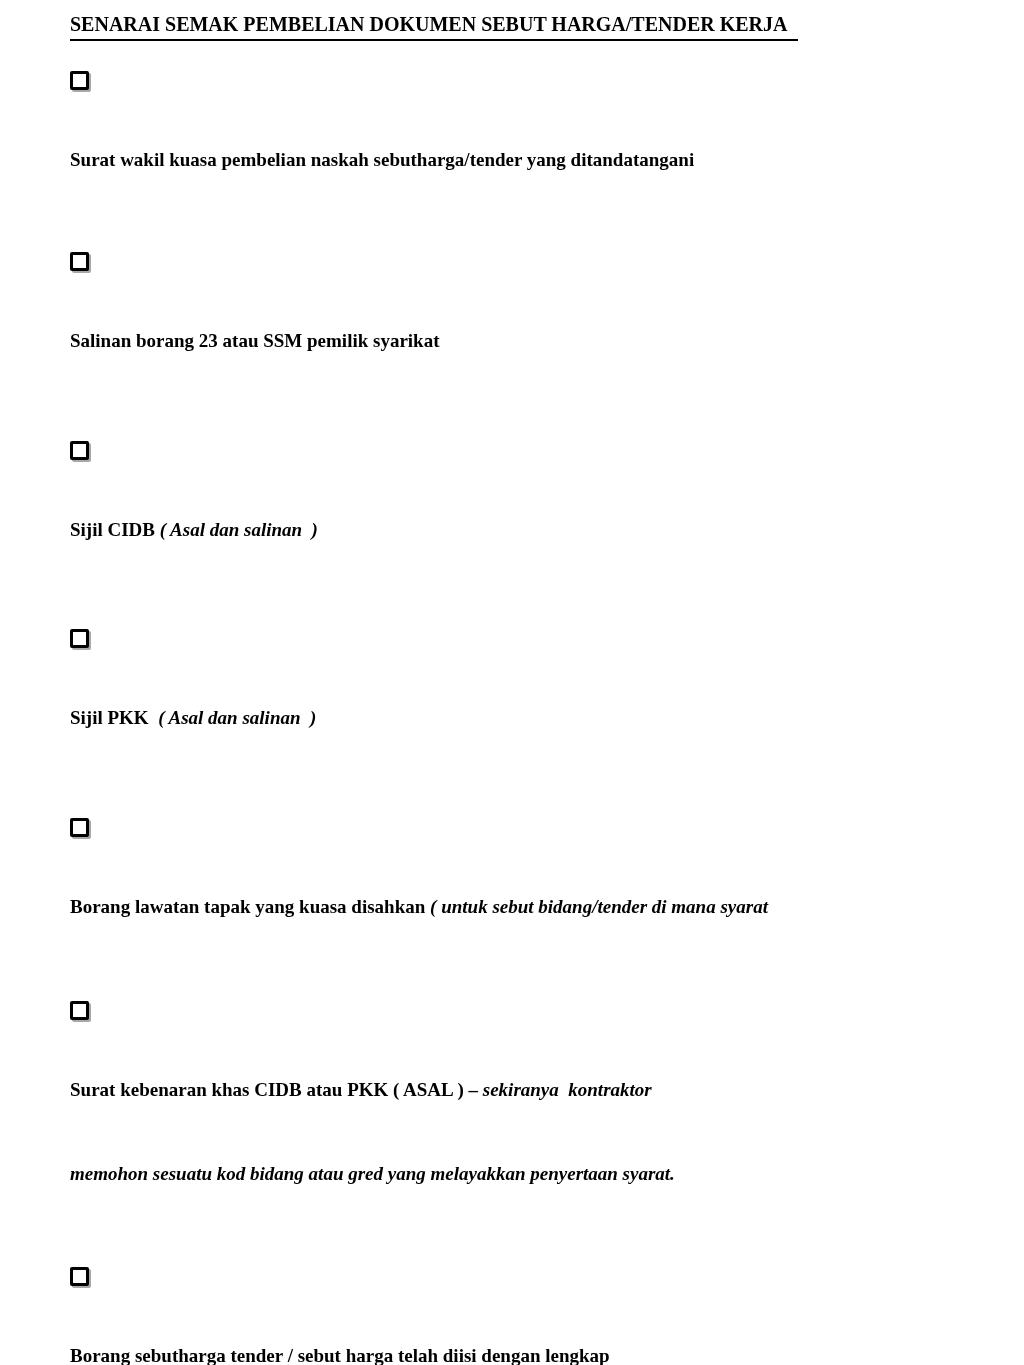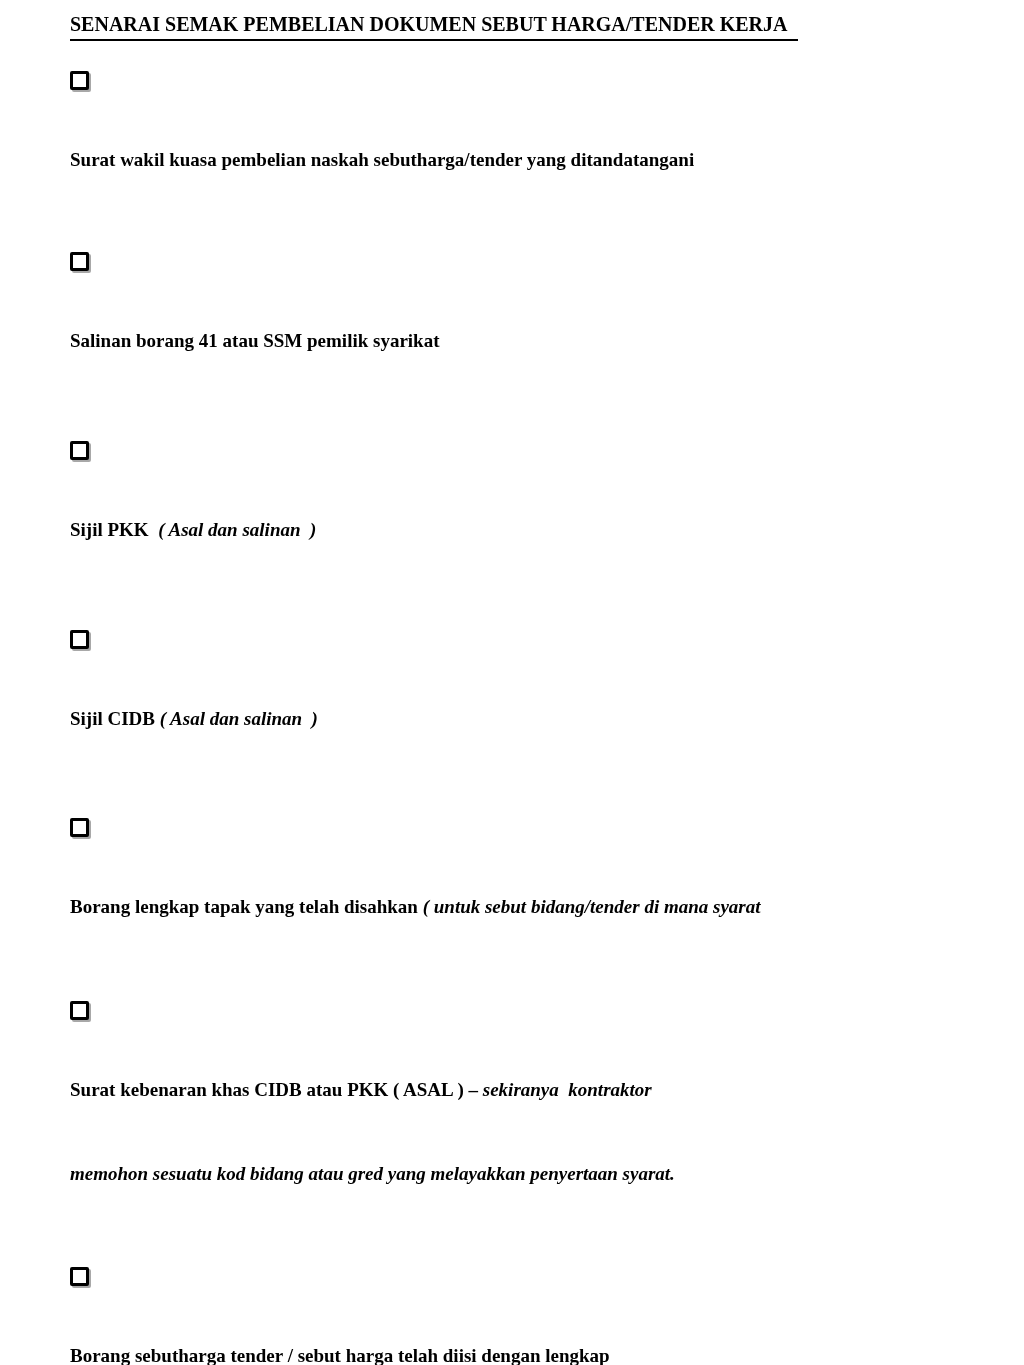--- a/index.html
+++ b/index.html
@@ -46,48 +46,48 @@
       <div class="item-text">
         <div><span class="b">Surat wakil kuasa pembelian naskah sebutharga/tender yang ditandatangani</span></div>
       </div>
     </div>
 
     <div class="check-item mb24">
       <div class="check-col">
           <div class="checkbox"></div>
         </div>
       <div class="item-text">
-        <div><span class="b">Salinan borang 41 atau SSM pemilik syarikat</span></div>
+        <div><span class="b">Salinan borang 23 atau SSM pemilik syarikat</span></div>
+      </div>
+    </div>
+
+    <div class="check-item mb23">
+      <div class="check-col">
+          <div class="checkbox"></div>
+        </div>
+      <div class="item-text">
+        <div><span class="b">Sijil CIDB </span><span class="bi">( Asal dan salinan  )</span></div>
       </div>
     </div>
 
     <div class="check-item mb24">
       <div class="check-col">
           <div class="checkbox"></div>
         </div>
       <div class="item-text">
         <div><span class="b">Sijil PKK  </span><span class="bi">( Asal dan salinan  )</span></div>
       </div>
     </div>
 
-    <div class="check-item mb23">
-      <div class="check-col">
-          <div class="checkbox"></div>
-        </div>
-      <div class="item-text">
-        <div><span class="b">Sijil CIDB </span><span class="bi">( Asal dan salinan  )</span></div>
-      </div>
-    </div>
-
     <div class="check-item mb18">
       <div class="check-col">
           <div class="checkbox"></div>
         </div>
       <div class="item-text">
-        <div><span class="b">Borang lengkap tapak yang telah disahkan </span><span class="bi">( untuk sebut bidang/tender di mana syarat</span></div>
+        <div><span class="b">Borang lawatan tapak yang kuasa disahkan </span><span class="bi">( untuk sebut bidang/tender di mana syarat</span></div>
       </div>
     </div>
 
     <div class="check-item mb17">
       <div class="check-col">
           <div class="checkbox"></div>
         </div>
       <div class="item-text">
         <div><span class="b">Surat kebenaran khas CIDB atau PKK ( ASAL ) – </span><span class="bi">sekiranya  kontraktor</span></div>
         <div><span class="bi">memohon sesuatu kod bidang atau gred yang melayakkan penyertaan syarat.</span></div>

